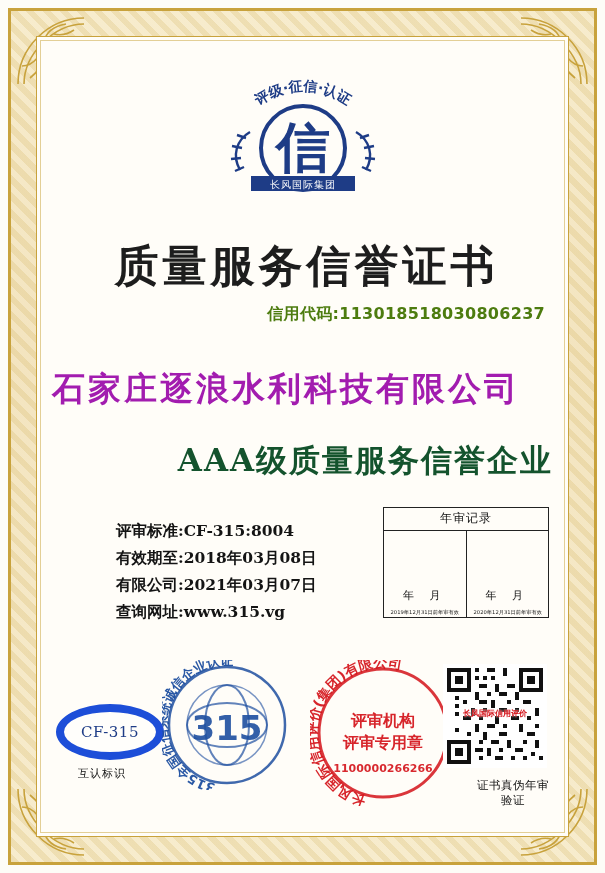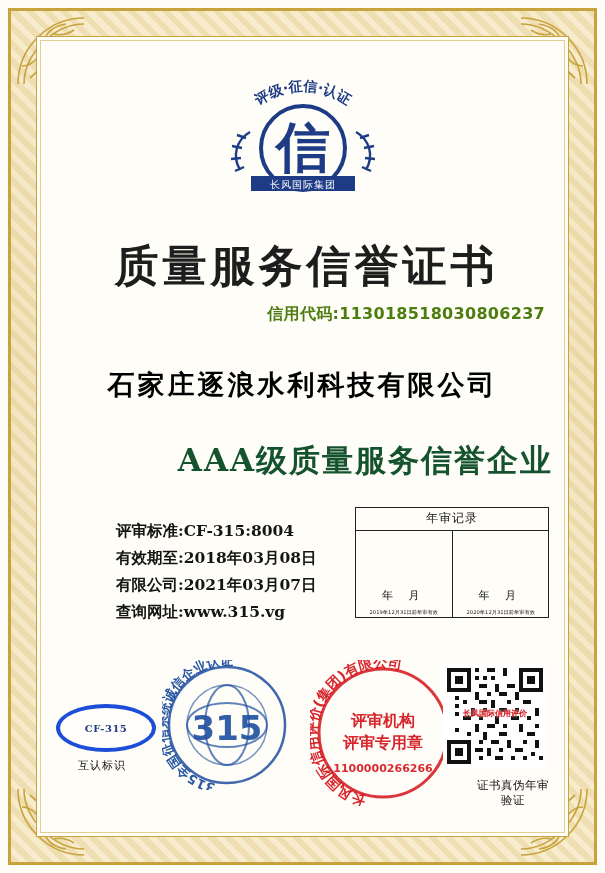--- a/index.html
+++ b/index.html
@@ -71,26 +71,26 @@
     text-align:right;
     padding-right:8px;
     font-family:"DejaVu Sans", sans-serif;
     font-weight:bold;
     font-size:16px;
     color:#4d7c0f;
     letter-spacing:.3px;
   }
   .company{
     position:absolute;top:315px;left:0;right:0;
-    text-align:center;
+    text-align:left;
     font-family:"DejaVu Sans", sans-serif;
     font-weight:bold;
-    font-size:27px;
+    font-size:33px;
     letter-spacing:3px;
-    color:#000000;
+    color:#a21caf;
   }
   .grade{
     position:absolute;top:388px;left:0;right:0;
     text-align:right;
     font-family:"DejaVu Serif", serif;
     font-weight:bold;
     font-size:31px;
     letter-spacing:2px;
     color:#14532d;
   }
@@ -103,21 +103,21 @@
     color:#141414;
     line-height:27px;
     font-weight:bold;
     margin-left:48px;
   }
   .details div{white-space:nowrap;}
 
   
   .review{
     position:absolute;right:4px;top:455px;
-    width:194px;
+    width:166px;
   }
   .review-title{
     text-align:center;
     font-family:"DejaVu Sans", sans-serif;
     font-size:12px;
     color:#111;
     border:1px solid #222;
     border-bottom:none;
     padding:2px 0 3px;
     letter-spacing:1px;
@@ -151,23 +151,23 @@
 
   
   .seals{
     position:absolute;left:0;right:0;top:590px;height:160px;
   }
   .seal{position:absolute;}
 
   
   .cf{left:4px;top:62px;width:92px;}
   .cf-oval{
-    width:92px;height:40px;border:4px solid #1d4ed8;border-radius:50%;
+    width:92px;height:40px;border:8px solid #1d4ed8;border-radius:50%;
     display:flex;align-items:center;justify-content:center;
-    color:#1e3c86;font-family:"DejaVu Serif", serif;font-weight:bold;font-size:10px;
+    color:#1e3c86;font-family:"DejaVu Serif", serif;font-weight:normal;font-size:15px;
     letter-spacing:.5px;
     background:rgba(255,255,255,.4);
   }
   .cf-cap{
     text-align:center;margin-top:6px;
     font-family:"DejaVu Sans", sans-serif;font-size:11px;color:#111;letter-spacing:1px;
   }
 
   
   .s315{left:110px;top:18px;width:130px;height:130px;}

